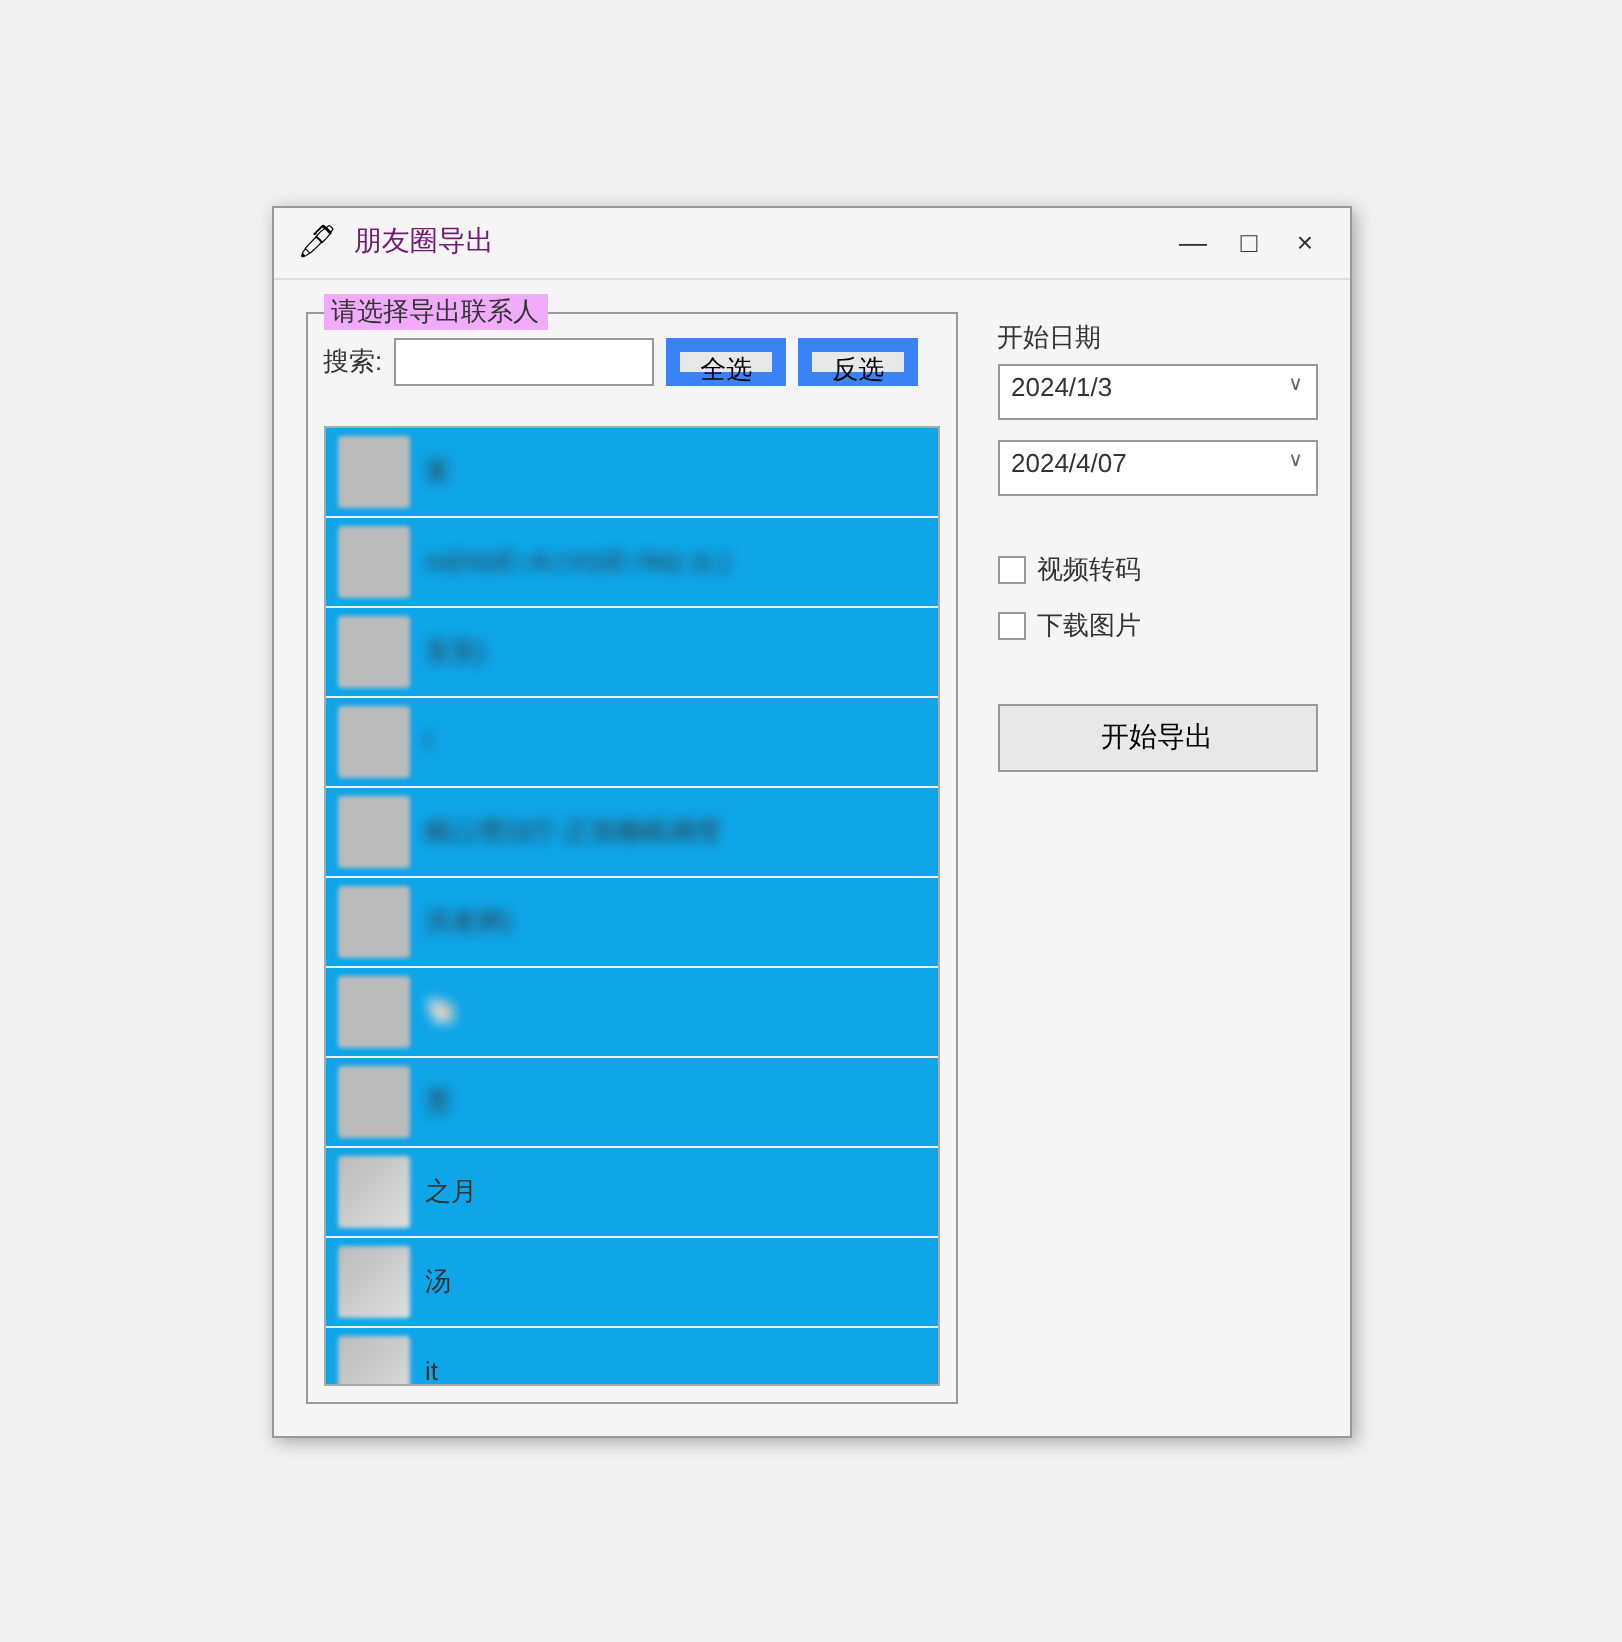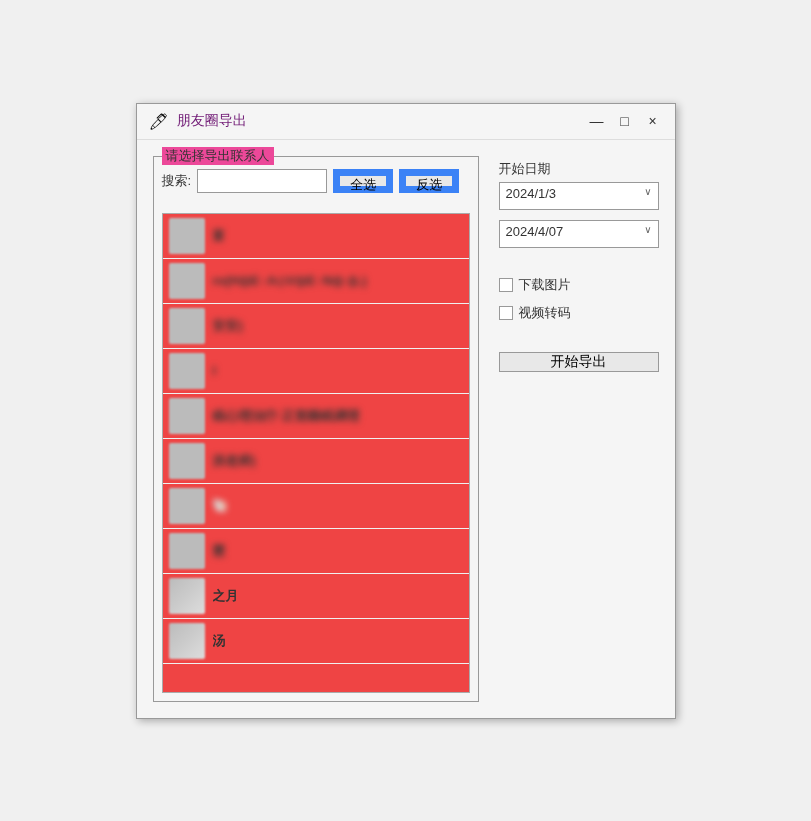--- a/index.html
+++ b/index.html
@@ -82,21 +82,21 @@
     .group-box {
       border: 1px solid #999;
       padding: 8px;
       position: relative;
     }
 
     .group-box-title {
       position: absolute;
       top: -10px;
       left: 8px;
-      background: #ec4899;
+      background: #f0abfc;
       padding: 0 4px;
       font-size: 13px;
       color: #333;
     }
 
     .search-row {
       display: flex;
       align-items: center;
       gap: 6px;
       margin-bottom: 20px;
@@ -124,23 +124,22 @@
       background: #e8e8e8;
       font-size: 13px;
       cursor: pointer;
       color: #000;
     }
 
     .list-container {
       border: 1px solid #aaa;
       height: 480px;
       overflow-y: scroll;
-      background: #ef4444;
+      background: #0ea5e9;
       position: relative;
-      font-weight: bold;
     }
 
     .list-item {
       display: flex;
       align-items: center;
       padding: 4px 6px;
       font-size: 13px;
       color: #333;
       min-height: 36px;
       border-bottom: 1px solid #f0f0f0;
@@ -214,21 +213,21 @@
     .checkbox-box {
       width: 14px;
       height: 14px;
       border: 1px solid #999;
       background: white;
       flex-shrink: 0;
     }
 
     .export-btn {
       margin-top: 20px;
-      height: 20px;
+      height: 34px;
       padding: 0 20px;
       border: 1px solid #999;
       background: #e8e8e8;
       font-size: 14px;
       cursor: pointer;
       color: #000;
       align-self: center;
       width: 100%;
     }
 
@@ -299,20 +298,24 @@
               <span class="list-item-text" style="filter: blur(3px);">慧</span>
             </div>
             <div class="list-item">
               <div class="list-item-avatar avatar-blur"></div>
               <span class="list-item-text">之月</span>
             </div>
             <div class="list-item">
               <div class="list-item-avatar avatar-blur"></div>
               <span class="list-item-text">汤</span>
             </div>
+            <div class="list-item">
+              <div class="list-item-avatar avatar-blur"></div>
+              <span class="list-item-text">it</span>
+            </div>
           </div>
       </div>
     </div>
 
     <div class="right-panel">
 
       <div>
         <div class="field-label">开始日期</div>
         <div class="date-select">
           <span class="date-select-text">2024/1/3</span>
@@ -324,25 +327,25 @@
         <div class="date-select">
           <span class="date-select-text">2024/4/07</span>
           <span class="dropdown-arrow">∨</span>
         </div>
       </div>
 
       <div class="section-gap"></div>
 
       <label class="checkbox-row">
         <div class="checkbox-box"></div>
+        <span>视频转码</span>
+      </label>
+
+      <label class="checkbox-row">
+        <div class="checkbox-box"></div>
         <span>下载图片</span>
       </label>
 
-      <label class="checkbox-row">
-        <div class="checkbox-box"></div>
-        <span>视频转码</span>
-      </label>
-
       <button class="export-btn">开始导出</button>
     </div>
 
   </div>
 </div>
 
 </body></html>

